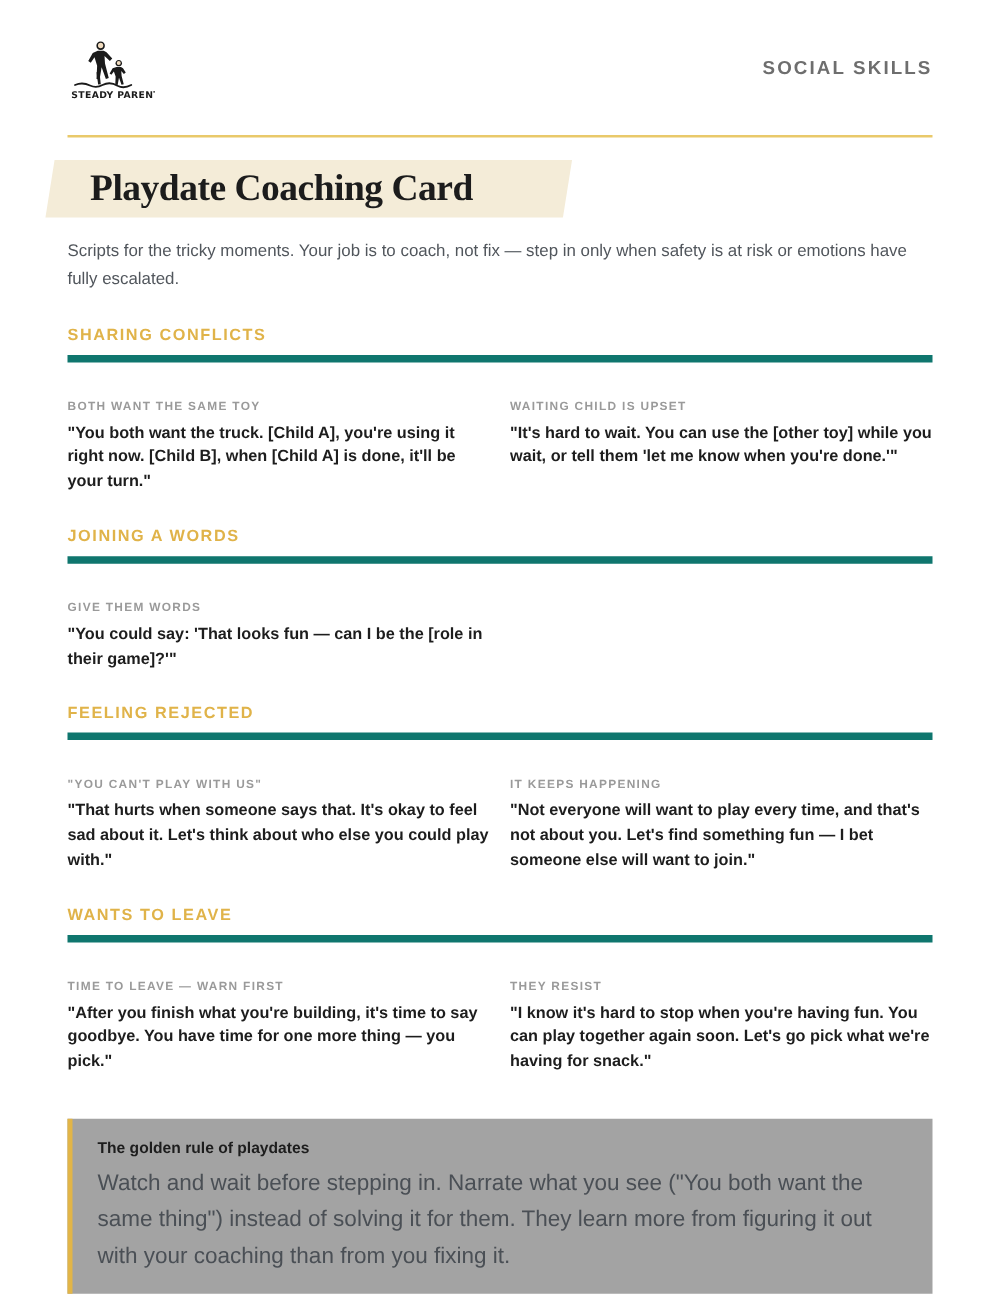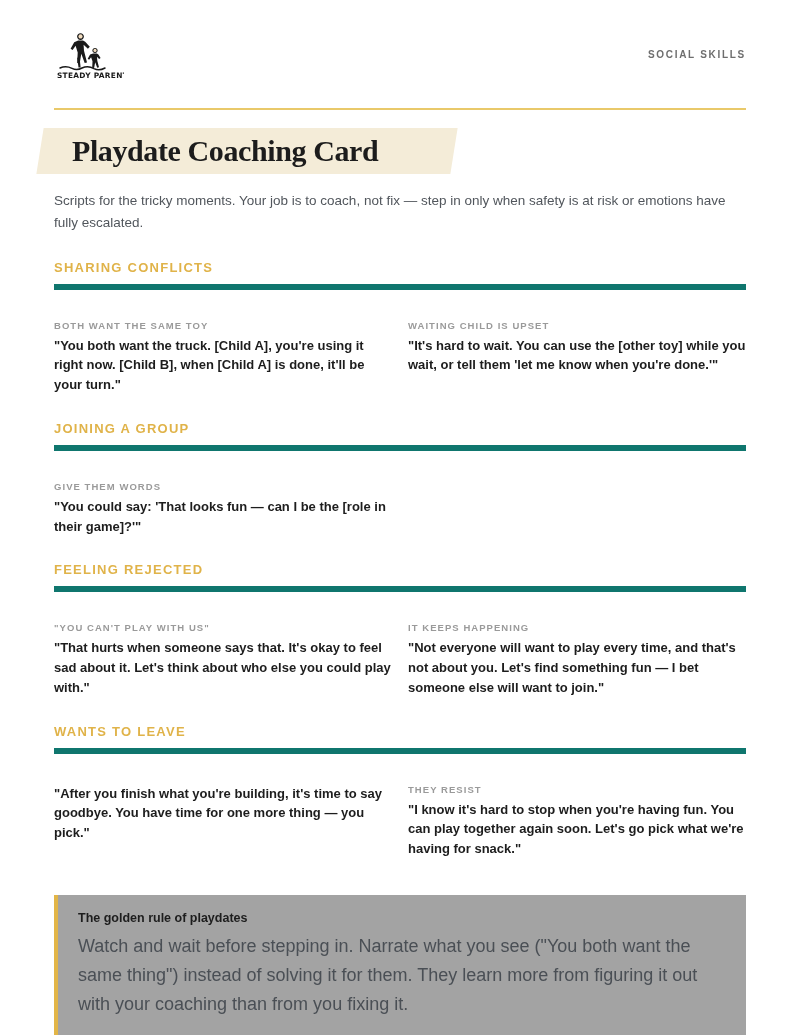--- a/index.html
+++ b/index.html
@@ -37,21 +37,21 @@
 
   .brand-logo {
     width: 70px;
     height: 52px;
     position: relative;
     display: block;
   }
   .brand-logo svg { display: block; }
 
   .kicker {
-    font-size: 10px;
+    font-size: 15px;
     font-weight: bold;
     letter-spacing: 1.7px;
     color: #6e6e6e;
     white-space: nowrap;
   }
 
   .gold-rule {
     height: 2px;
     background: #e9c96a;
     width: 100%;
@@ -224,21 +224,21 @@
           <div class="cell-script">"You both want the truck. [Child A], you're using it right now. [Child B], when [Child A] is done, it'll be your turn."</div>
         </div>
         <div class="cell">
           <div class="cell-label">WAITING CHILD IS UPSET</div>
           <div class="cell-script">"It's hard to wait. You can use the [other toy] while you wait, or tell them 'let me know when you're done.'"</div>
         </div>
       </div>
     </section>
 
     <section class="section">
-      <h2 class="section-head">JOINING A GROUP</h2>
+      <h2 class="section-head">JOINING A WORDS</h2>
       <div class="pair">
         <div class="cell">
           <div class="cell-label">GIVE THEM WORDS</div>
           <div class="cell-script">"You could say: 'That looks fun — can I be the [role in their game]?'"</div>
         </div>
       </div>
     </section>
 
     <section class="section">
       <h2 class="section-head">FEELING REJECTED</h2>
@@ -251,20 +251,21 @@
           <div class="cell-label">IT KEEPS HAPPENING</div>
           <div class="cell-script">"Not everyone will want to play every time, and that's not about you. Let's find something fun — I bet someone else will want to join."</div>
         </div>
       </div>
     </section>
 
     <section class="section">
       <h2 class="section-head">WANTS TO LEAVE</h2>
       <div class="pair">
         <div class="cell">
+          <div class="cell-label">TIME TO LEAVE — WARN FIRST</div>
           <div class="cell-script">"After you finish what you're building, it's time to say goodbye. You have time for one more thing — you pick."</div>
         </div>
         <div class="cell">
           <div class="cell-label">THEY RESIST</div>
           <div class="cell-script">"I know it's hard to stop when you're having fun. You can play together again soon. Let's go pick what we're having for snack."</div>
         </div>
       </div>
     </section>
 
   </div>

